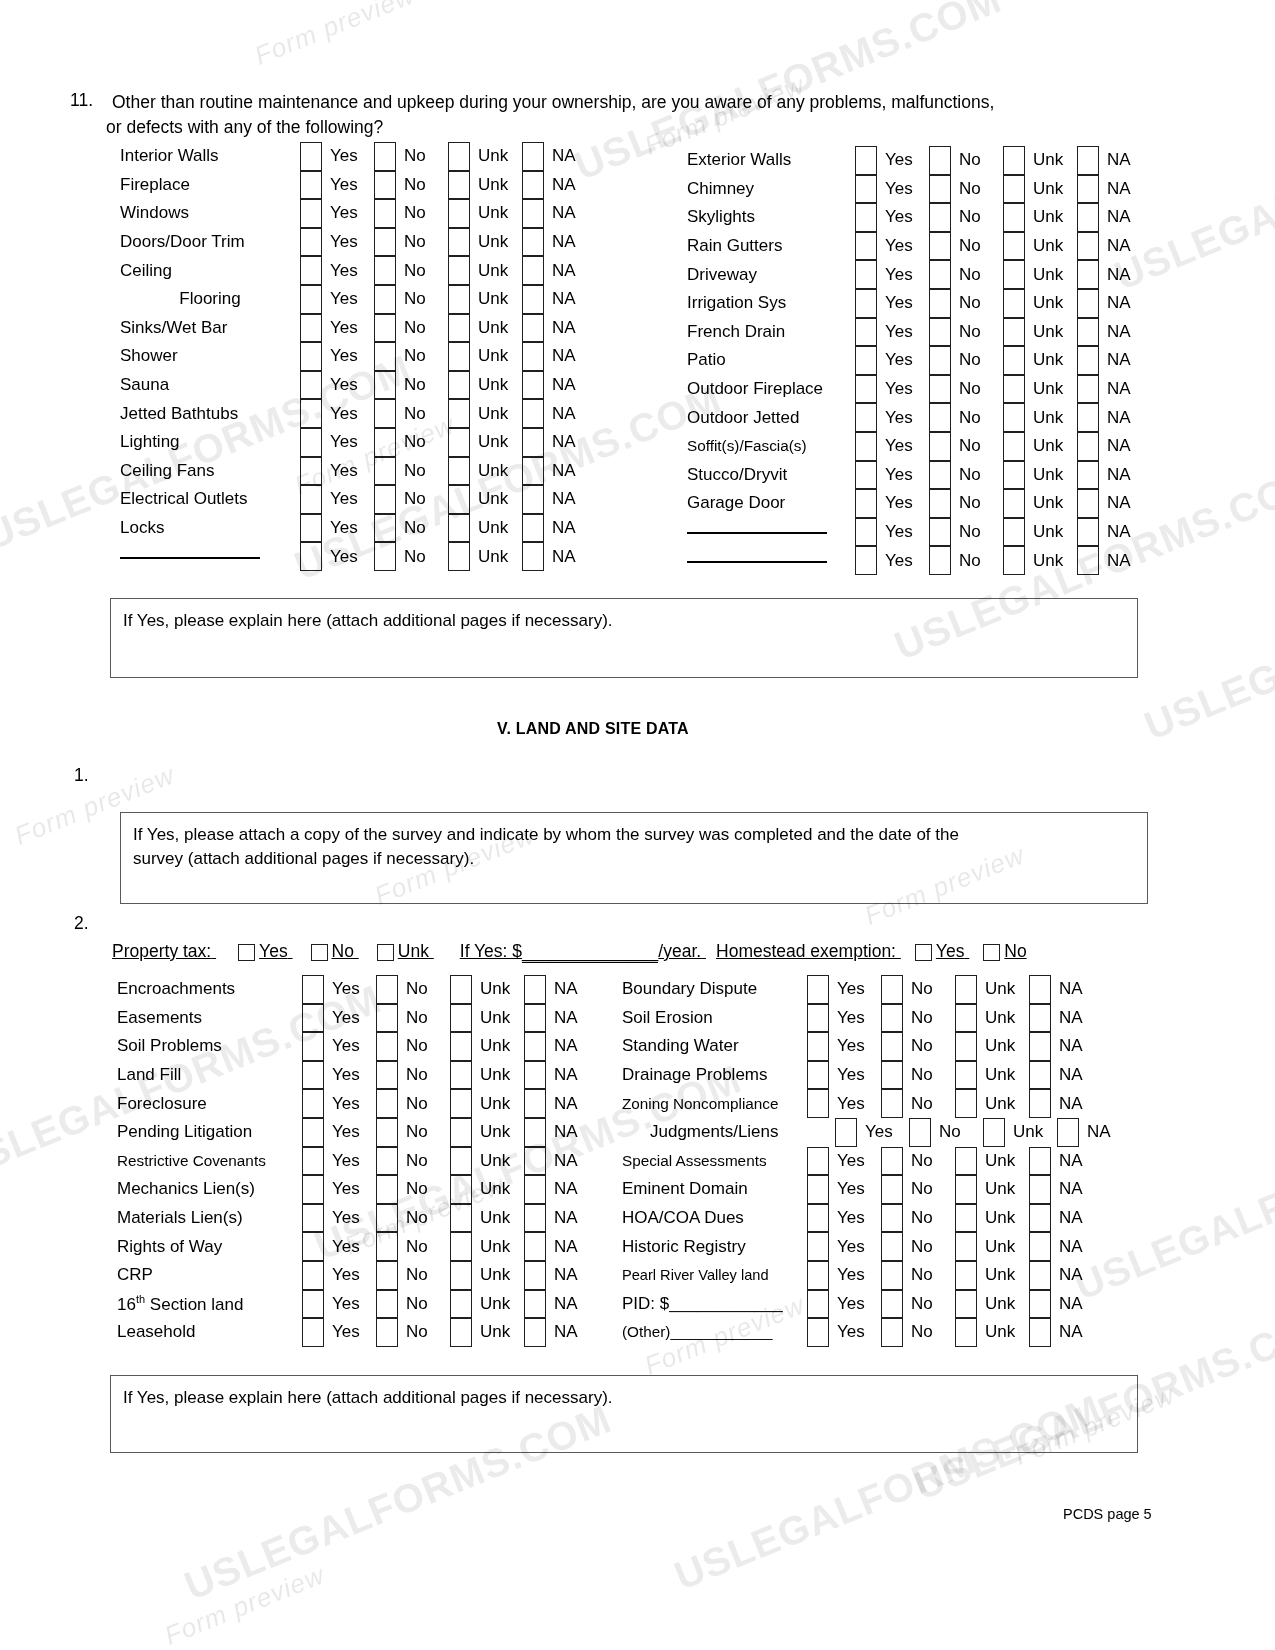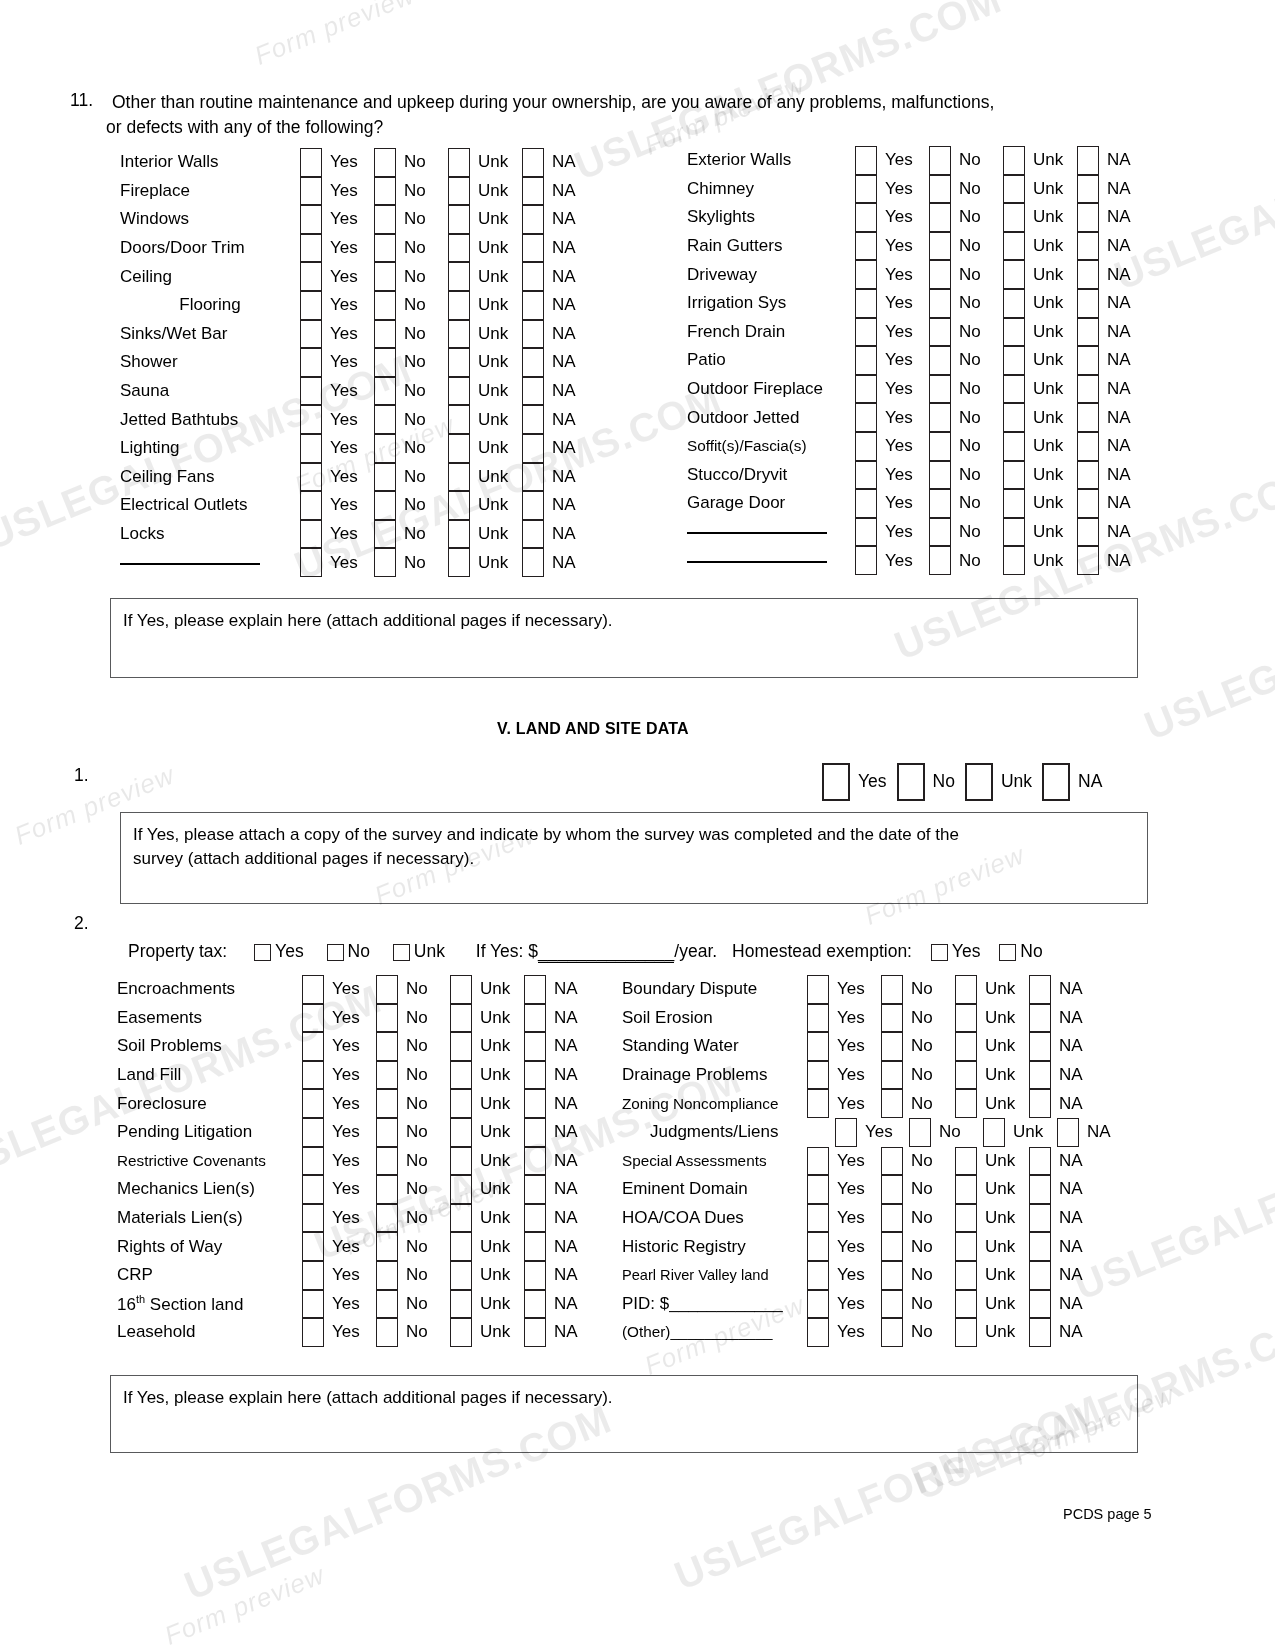--- a/index.html
+++ b/index.html
@@ -80,21 +80,21 @@
     <div class="wm small" style="left:340px;top:1200px;transform:rotate(-22deg);">Form preview</div>
     <div class="wm small" style="left:640px;top:1320px;transform:rotate(-22deg);">Form preview</div>
     <div class="wm small" style="left:1010px;top:1410px;transform:rotate(-22deg);">Form preview</div>
     <div class="wm small" style="left:160px;top:1590px;transform:rotate(-22deg);">Form preview</div>
   </div>
 
   <div class="qnum" style="left:70px;top:90px;">11.</div>
   <div class="q" style="left:112px;top:90px;">Other than routine maintenance and upkeep during your ownership, are you aware of any problems, malfunctions,</div>
   <div class="q" style="left:106px;top:115px;">or defects with any of the following?</div>
 
-  <div class="grid" id="q11-left" style="left:120px;top:148px;">
+  <div class="grid" id="q11-left" style="left:120px;top:142px;">
       <div class="row">
         <div class="rowlab " style="width: 180px;">Interior Walls</div>
         <div class="cb"></div>
         <div class="opt">Yes</div>
         <div class="cb"></div>
         <div class="opt">No</div>
         <div class="cb"></div>
         <div class="opt">Unk</div>
         <div class="cb"></div>
         <div class="opt na">NA</div>
@@ -424,32 +424,29 @@
     </div>
 
   <div class="exbox" style="left:110px;top:598px;width:1028px;height:80px;">
     <div class="t">If Yes, please explain here (attach additional pages if necessary).</div>
   </div>
 
   <div class="sect-title" style="left:497px;top:720px;">V.  LAND AND SITE DATA</div>
 
   <div class="qnum" style="left:74px;top:765px;">1.</div>
 
-  <div class="inline-row" style="left:822px;top:763px;">
-    <span class="bigcb"></span><span style="margin:0 10px 0 8px;">Yes</span><span class="bigcb"></span><span style="margin:0 10px 0 8px;">No</span><span class="bigcb"></span><span style="margin:0 10px 0 8px;">Unk</span><span class="bigcb"></span><span style="margin:0 0 0 8px;">NA</span>
-  </div>
 
   <div class="exbox" style="left:120px;top:812px;width:1028px;height:92px;">
     <div class="t" style="padding-bottom:0;">If Yes, please attach a copy of the survey and indicate by whom the survey was completed and the date of the</div>
     <div class="t" style="padding-top:0;">survey (attach additional pages if necessary).</div>
   </div>
 
   <div class="qnum" style="left:74px;top:913px;">2.</div>
 
-  <div class="inline-row" style="left:128px;top:941px;">
+  <div class="inline-row" style="left:112px;top:941px;text-decoration:underline;">
     <span>Property tax:</span>
     <span class="smallcb" style="margin-left:22px;"></span><span style="margin-left:4px;">Yes</span>
     <span class="smallcb" style="margin-left:18px;"></span><span style="margin-left:4px;">No</span>
     <span class="smallcb" style="margin-left:18px;"></span><span style="margin-left:4px;">Unk</span>
     <span style="margin-left:26px;">If Yes: $</span><span class="ul">______________</span><span>/year.</span>
     <span style="margin-left:10px;">Homestead exemption:</span>
     <span class="smallcb" style="margin-left:14px;"></span><span style="margin-left:4px;">Yes</span>
     <span class="smallcb" style="margin-left:14px;"></span><span style="margin-left:4px;">No</span>
   </div>
 

